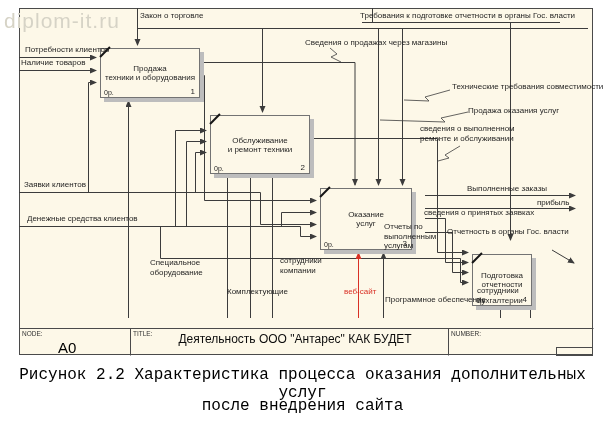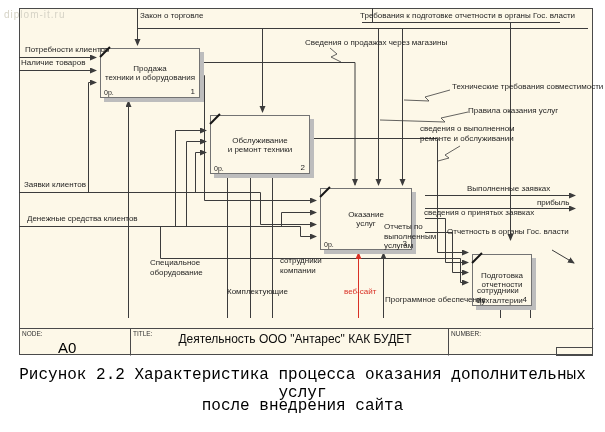--- a/index.html
+++ b/index.html
@@ -12,21 +12,21 @@
   .wrap{white-space:normal;}
   .ctr{}
   .red{color:#d93025;}
   .box{position:absolute;background:#fdf8e8;border:1px solid #737373;box-sizing:border-box;
        box-shadow:4px 4px 0 #bdbdbd;display:flex;align-items:center;justify-content:center;
        text-align:center;font-size:8px;color:#1f1f1f;}
   .box::before{content:"";position:absolute;top:2px;left:-3px;width:14px;height:2px;
        background:#161616;transform:rotate(-45deg);}
   .cost{position:absolute;left:3px;bottom:1px;font-size:7px;}
   .num{position:absolute;right:4px;bottom:1px;font-size:8px;}
-  #watermark{position:absolute;left:4px;top:9px;font-size:10px;letter-spacing:1px;
+  #watermark{position:absolute;left:4px;top:9px;font-size:21px;letter-spacing:1px;
        color:#d6d3c6;}
   .bar-lbl{position:absolute;font-size:6.5px;color:#333;}
   #node-value{position:absolute;left:58px;top:339px;font-size:15px;color:#000;}
   #title-value{position:absolute;left:150px;top:332px;width:290px;text-align:center;
        font-size:12px;color:#0d0d0d;}
   .caption{position:absolute;left:0;width:605px;text-align:center;
        font-family:Liberation Mono, monospace;font-size:16px;color:#000;}
 </style>
 </head>
 <body>
@@ -123,23 +123,23 @@
   <div class="box" style="left:472px;top:254px;width:60px;height:52px">
     <div><span>Подготовка</span><br><span>отчетности</span></div>
     <span class="cost">0р.</span>
     <span class="num">4</span>
   </div>
 
   <div class="lbl" style="left:140px;top:11px">Закон о торговле</div>
   <div class="lbl" style="left:305px;top:38px">Сведения о продажах через магазины</div>
   <div class="lbl" style="left:360px;top:11px">Требования к подготовке отчетности в органы Гос. власти</div>
   <div class="lbl" style="left:452px;top:82px">Технические требования совместимости</div>
-  <div class="lbl" style="left:468px;top:106px">Правила оказания услуг</div>
+  <div class="lbl" style="left:468px;top:106px">Продажа оказания услуг</div>
   <div class="lbl wrap" style="left:420px;top:124px;width:126px">сведения о выполненном ремонте и обслуживании</div>
-  <div class="lbl" style="left:467px;top:184px">Выполненные заявках</div>
+  <div class="lbl" style="left:467px;top:184px">Выполненные заказы</div>
   <div class="lbl" style="left:537px;top:198px">прибыль</div>
   <div class="lbl" style="left:424px;top:208px">сведения о принятых заявках</div>
   <div class="lbl wrap" style="left:384px;top:222px;width:60px">Отчеты по выполненным услугам</div>
   <div class="lbl" style="left:447px;top:227px">Отчетность в органы Гос. власти</div>
   <div class="lbl" style="left:25px;top:45px">Потребности клиентов</div>
   <div class="lbl" style="left:21px;top:58px">Наличие товаров</div>
   <div class="lbl" style="left:24px;top:180px">Заявки клиентов</div>
   <div class="lbl" style="left:27px;top:214px">Денежные средства клиентов</div>
   <div class="lbl wrap ctr" style="left:150px;top:258px;width:72px">Специальное оборудование</div>
   <div class="lbl" style="left:227px;top:287px">Комплектующие</div>

